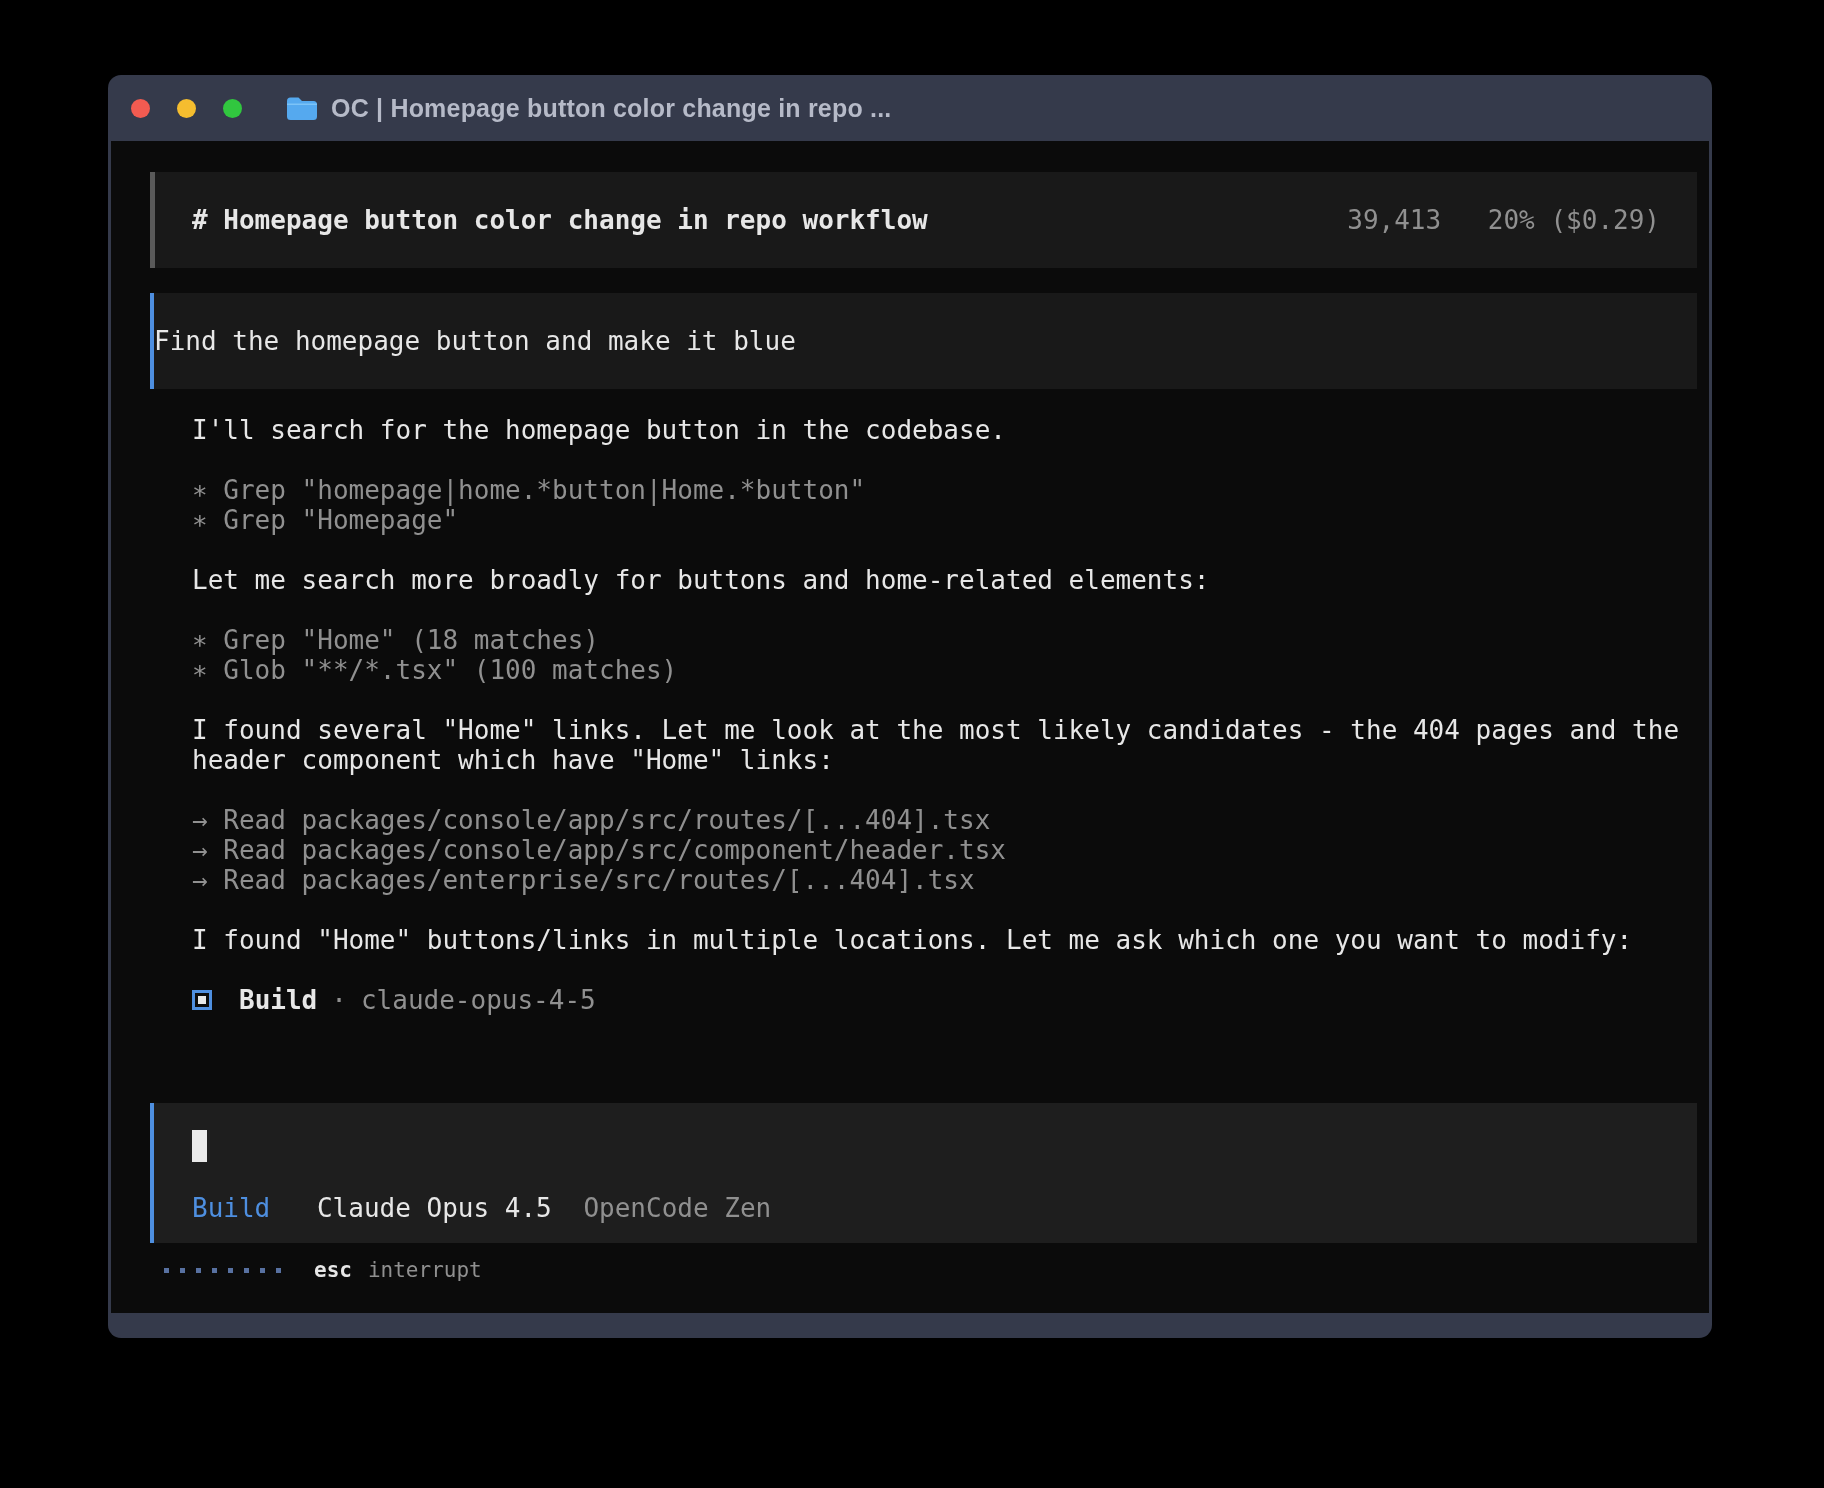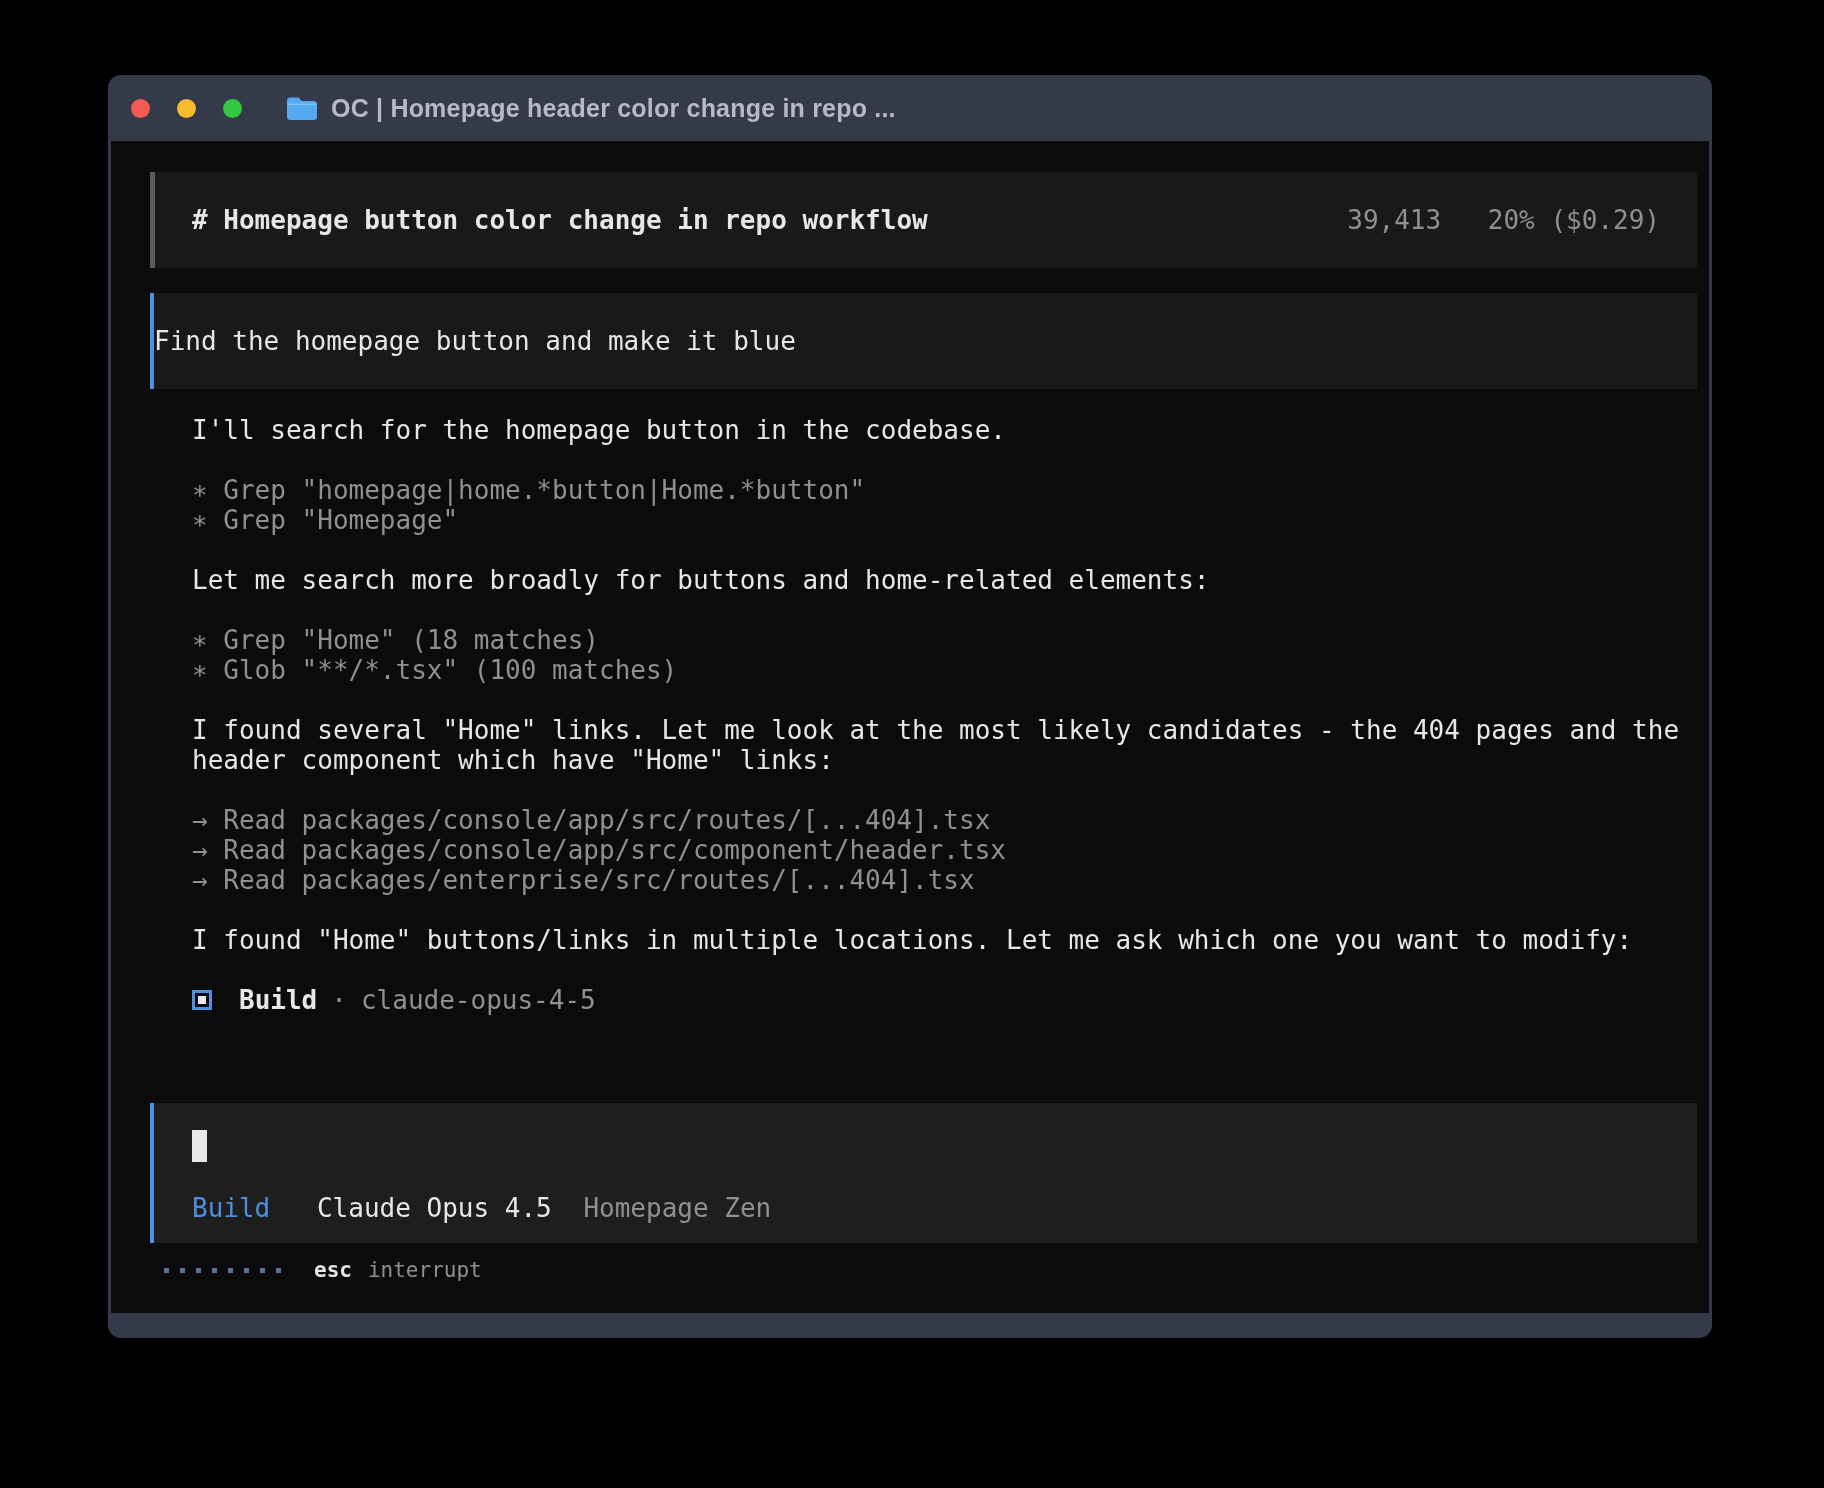--- a/index.html
+++ b/index.html
@@ -103,21 +103,21 @@
   <div class="titlebar">
     <span class="light light-red"></span>
     <span class="light light-yellow"></span>
     <span class="light light-green"></span>
     <span class="folder">
       <svg width="32" height="26" viewBox="0 0 32 26">
         <path d="M1 6 q0-3.5 3.5-3.5 h8 l3.5 3.5 h11.5 q3.5 0 3.5 3.5 v12 q0 3.5-3.5 3.5 h-23 q-3.5 0-3.5-3.5 z" fill="#55a9ef"></path>
         <path d="M1 8.5 h30 v1.5 h-30 z" fill="#7cc3f7"></path>
       </svg>
     </span>
-    <span class="win-title">OC | Homepage header color change in repo ...</span>
+    <span class="win-title">OC | Homepage button color change in repo ...</span>
   </div>
 
   <div class="terminal">
 
     <div class="session-header mono">
       <span class="t-white bold"># Homepage button color change in repo workflow</span>
       <span class="stats t-gray">
         <span>39,413</span>
         <span>20% ($0.29)</span>
       </span>
@@ -161,21 +161,21 @@
         <span class="sep t-gray">·</span>
         <span class="t-gray">claude-opus-4-5</span>
       </div>
     </div>
 
     <div class="input-panel">
       <div class="cursor"></div>
       <div class="input-meta">
         <span class="t-blue">Build</span>
         <span class="t-white model">Claude Opus 4.5</span>
-        <span class="t-gray provider">Homepage Zen</span>
+        <span class="t-gray provider">OpenCode Zen</span>
       </div>
     </div>
 
     <div class="statusbar">
       <div class="sb-left">
         <span class="dots">
           <span class="dot"></span>
             <span class="dot"></span>
             <span class="dot"></span>
             <span class="dot"></span>

